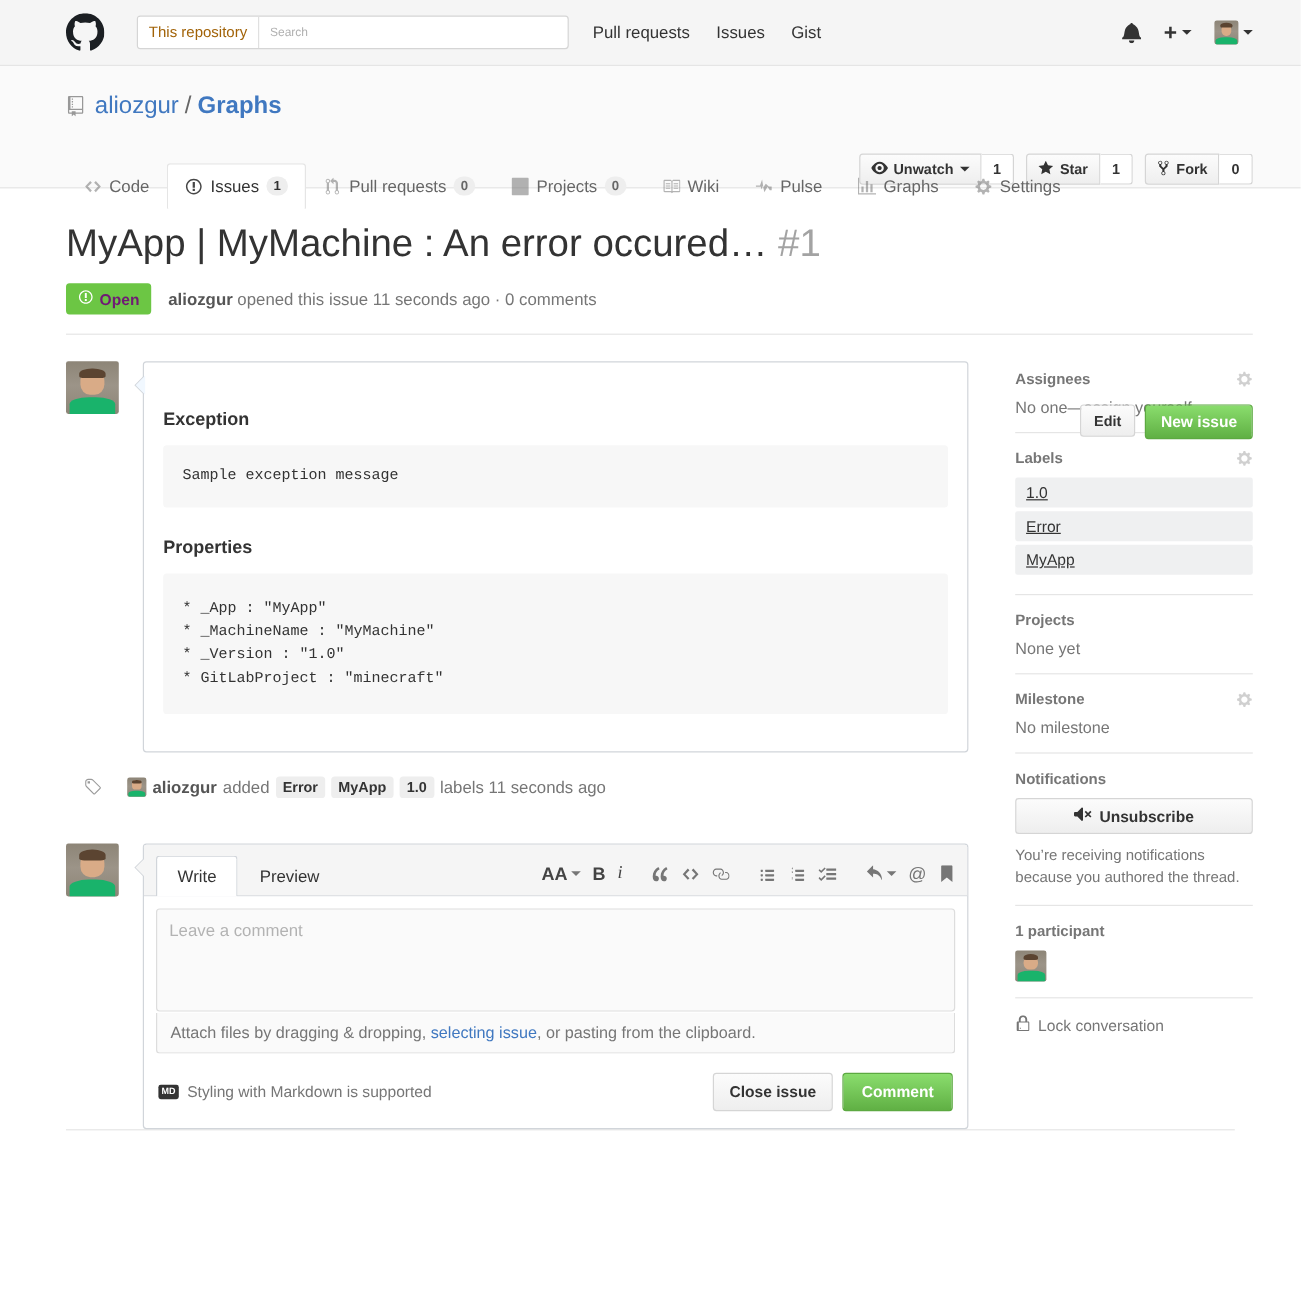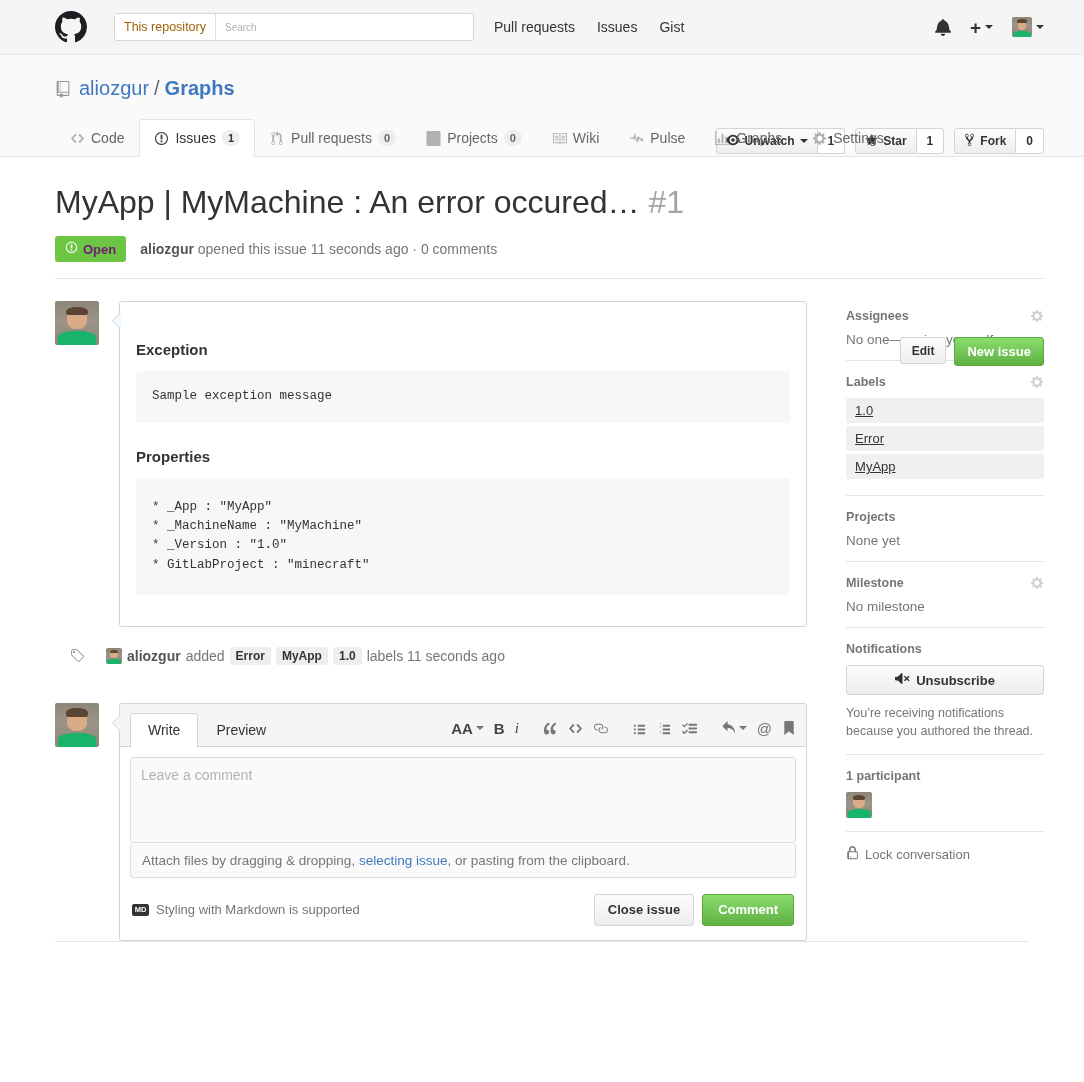--- a/index.html
+++ b/index.html
@@ -132,21 +132,21 @@
   .repo-nav {
     display: flex; margin-top: 18px; gap: 0;
   }
   .repo-nav-item {
     display: flex; align-items: center; gap: 6px;
     padding: 10px 14px 11px 14px;
     font-size: 14px; color: #666;
     text-decoration: none;
     border: 1px solid transparent;
     border-bottom: 0;
-    position: relative; top: 1px;
+    position: relative; top: 18px;
   }
   .repo-nav-item.selected {
     background: #fff;
     color: #333;
     border-color: #e5e5e5;
     border-radius: 3px 3px 0 0;
     font-weight: normal;
   }
   .nav-counter {
     font-size: 11px; font-weight: bold; color: #666;

